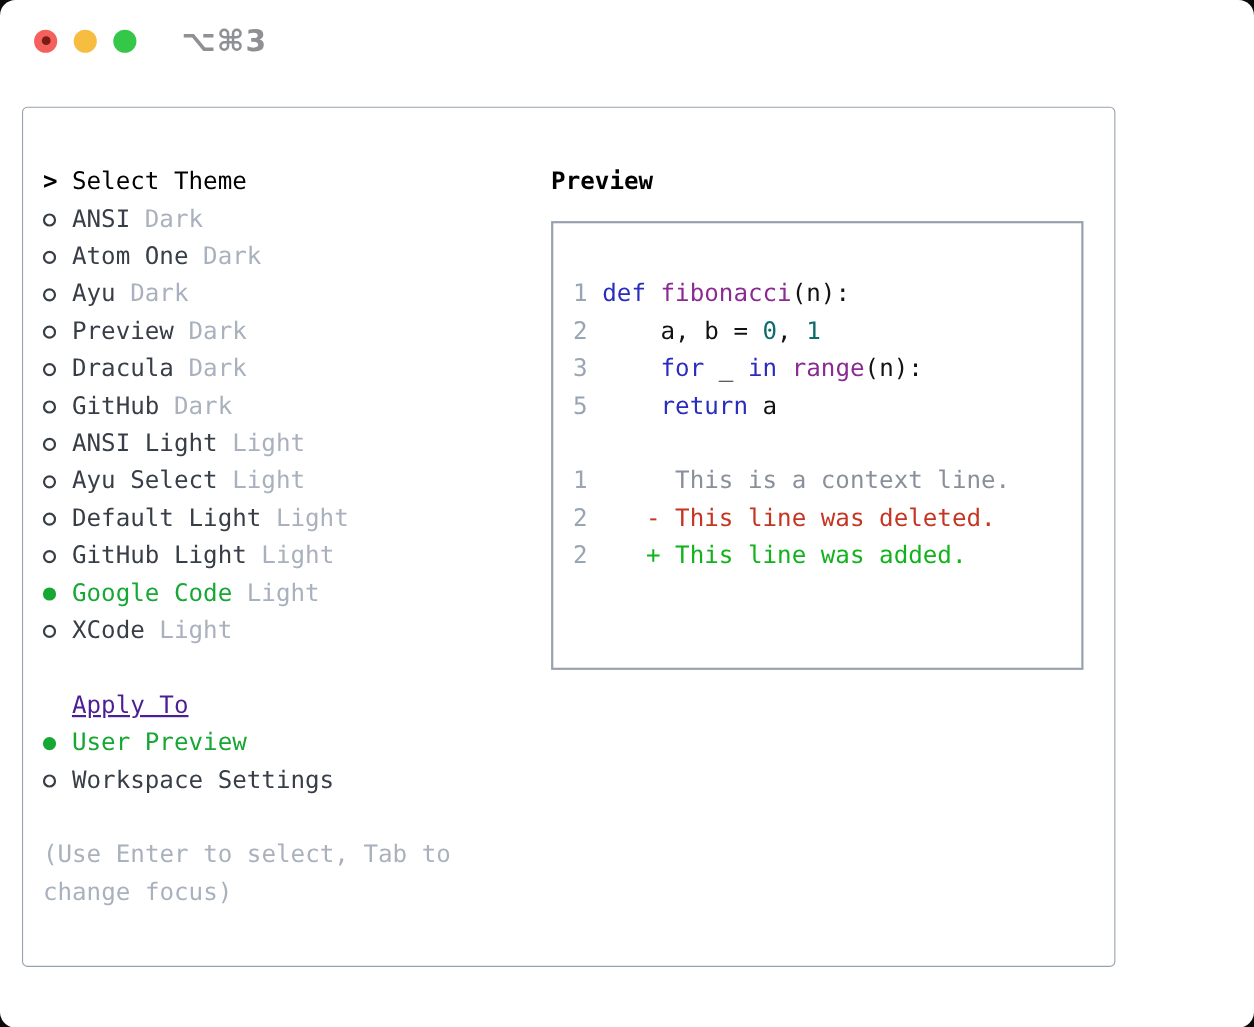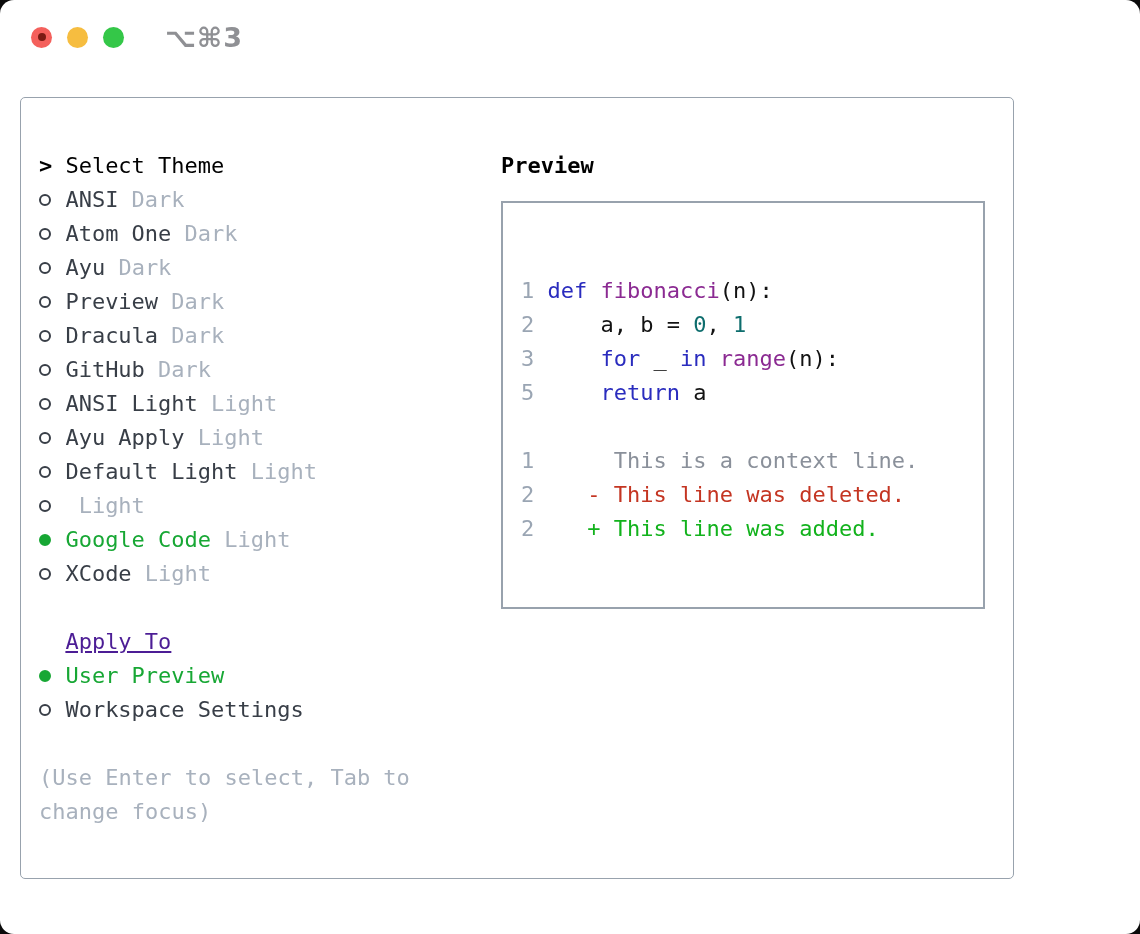--- a/index.html
+++ b/index.html
@@ -95,21 +95,21 @@
   
   .preview-header {
     height: 34px; line-height: 34px;
     font-size: 22px; font-weight: bold; color: #000;
     white-space: pre;
   }
   .preview-box {
     margin-top: 18px;
     height: 408px;
     border: 2px solid var(--c-border);
-    padding: 71px 10px 0 18px;
+    padding: 48px 10px 0 18px;
     font-size: 22px; line-height: 34px;
     background: #fff;
     overflow: hidden;
   }
   .code-line { height: 34px; white-space: pre; }
   .lnum { color: var(--c-linenum); }
   .tok-pl  { color: #121212; }
   .tok-kw  { color: var(--c-keyword); }
   .tok-fn  { color: var(--c-function); }
   .tok-num { color: var(--c-number); }
@@ -142,23 +142,23 @@
       </div>
 
       <div id="theme-list">
           <div class="line"><span class="marker"><span class="circle"></span></span><span class="item-name">ANSI</span><span class="item-variant"> Dark</span></div>
           <div class="line"><span class="marker"><span class="circle"></span></span><span class="item-name">Atom One</span><span class="item-variant"> Dark</span></div>
           <div class="line"><span class="marker"><span class="circle"></span></span><span class="item-name">Ayu</span><span class="item-variant"> Dark</span></div>
           <div class="line"><span class="marker"><span class="circle"></span></span><span class="item-name">Preview</span><span class="item-variant"> Dark</span></div>
           <div class="line"><span class="marker"><span class="circle"></span></span><span class="item-name">Dracula</span><span class="item-variant"> Dark</span></div>
           <div class="line"><span class="marker"><span class="circle"></span></span><span class="item-name">GitHub</span><span class="item-variant"> Dark</span></div>
           <div class="line"><span class="marker"><span class="circle"></span></span><span class="item-name">ANSI Light</span><span class="item-variant"> Light</span></div>
-          <div class="line"><span class="marker"><span class="circle"></span></span><span class="item-name">Ayu Apply</span><span class="item-variant"> Light</span></div>
+          <div class="line"><span class="marker"><span class="circle"></span></span><span class="item-name">Ayu Select</span><span class="item-variant"> Light</span></div>
           <div class="line"><span class="marker"><span class="circle"></span></span><span class="item-name">Default Light</span><span class="item-variant"> Light</span></div>
-          <div class="line"><span class="marker"><span class="circle"></span></span><span class="item-variant"> Light</span></div>
+          <div class="line"><span class="marker"><span class="circle"></span></span><span class="item-name">GitHub Light</span><span class="item-variant"> Light</span></div>
           <div class="line"><span class="marker"><span class="circle filled"></span></span><span class="item-name selected">Google Code</span><span class="item-variant"> Light</span></div>
           <div class="line"><span class="marker"><span class="circle"></span></span><span class="item-name">XCode</span><span class="item-variant"> Light</span></div>
         </div>
 
       <div class="blank-line"></div>
 
       <div class="line">
         <span class="marker"></span>
         <span class="apply-hdr">Apply To</span>
       </div>

